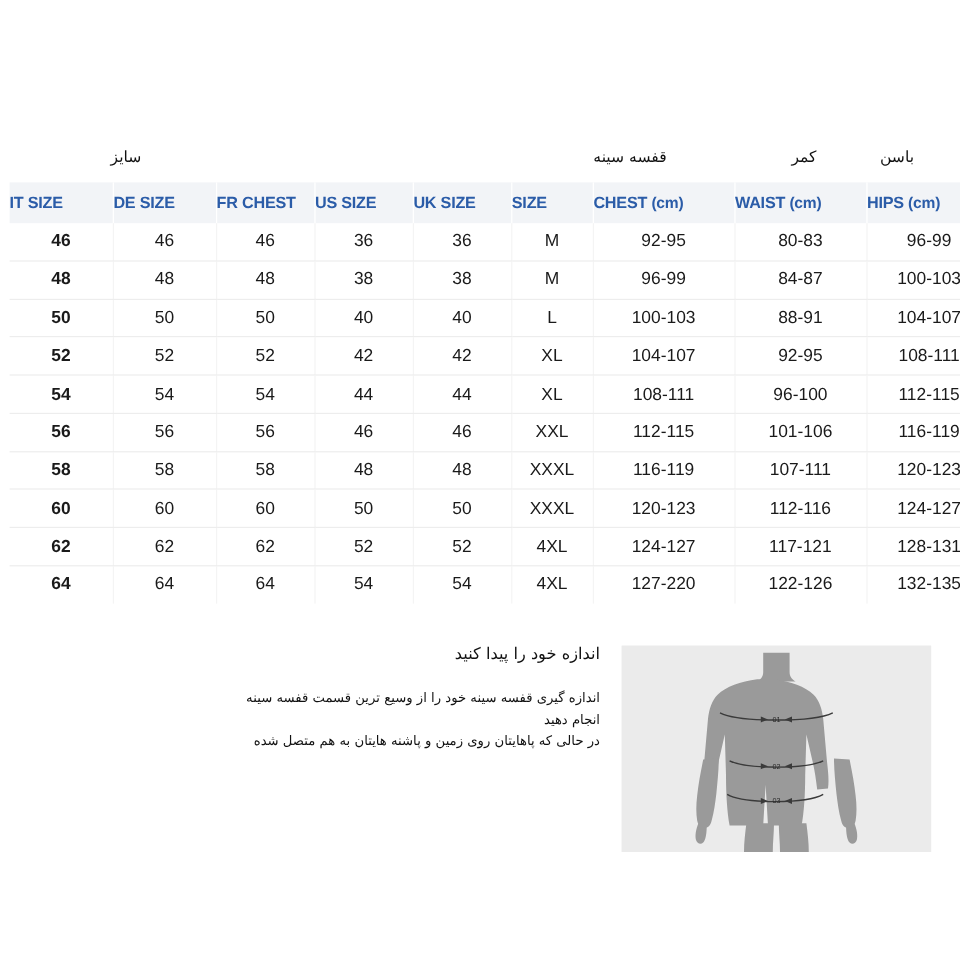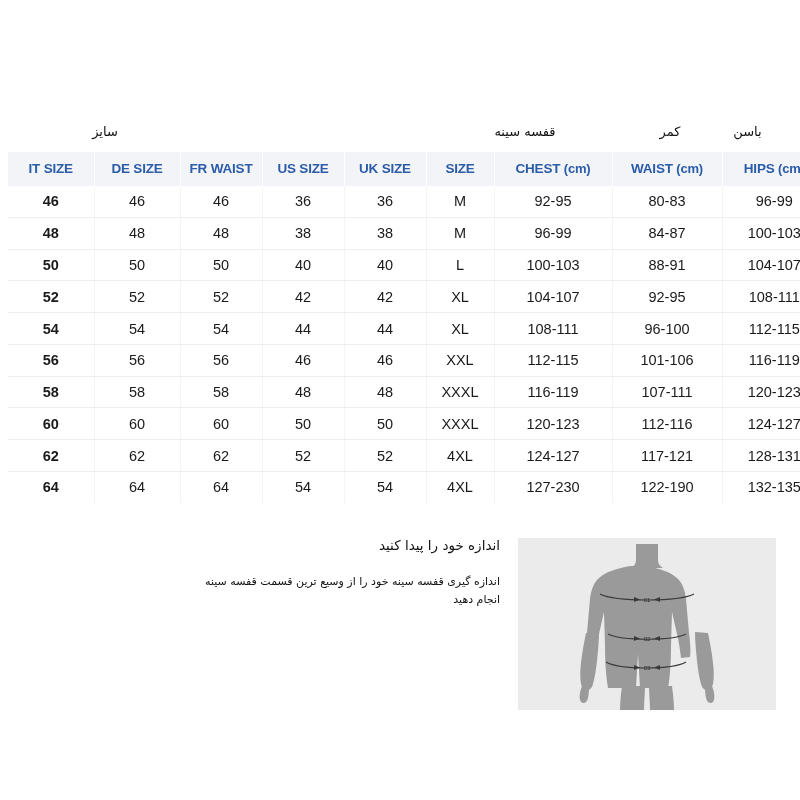--- a/index.html
+++ b/index.html
@@ -49,21 +49,21 @@
     width: 784px;
     border-collapse: collapse;
     table-layout: fixed;
   }
   table.size-table thead th {
     background: #f2f4f7;
     color: #2b5ca8;
     font-size: 13.5px;
     font-weight: bold;
     padding: 9px 0 10px 0;
-    text-align: center;
+    text-align: left;
     letter-spacing: -0.2px;
     border-right: 1px solid #ffffff;
     white-space: nowrap;
   }
   table.size-table thead th:last-child { border-right: none; }
   table.size-table thead th .cm {
     font-size: 13px;
     font-weight: bold;
   }
   table.size-table tbody td {
@@ -152,21 +152,21 @@
         <col class="c4">
       <col class="c5">
         <col class="c6">
         <col class="c7">
         <col class="c8">
     </colgroup>
     <thead>
       <tr>
           <th>IT SIZE</th>
           <th>DE SIZE</th>
-          <th>FR WAIST</th>
+          <th>FR CHEST</th>
           <th>US SIZE</th>
           <th>UK SIZE</th>
           <th>SIZE</th>
           <th>CHEST <span class="cm">(cm)</span></th>
           <th>WAIST <span class="cm">(cm)</span></th>
           <th>HIPS <span class="cm">(cm)</span></th>
         </tr>
     </thead>
     <tbody>
         <tr>
@@ -268,35 +268,36 @@
           <td>117-121</td>
           <td>128-131</td>
         </tr>
         <tr>
           <td class="first-col">64</td>
           <td>64</td>
           <td>64</td>
           <td>54</td>
           <td>54</td>
           <td>4XL</td>
-          <td>127-230</td>
-          <td>122-190</td>
+          <td>127-220</td>
+          <td>122-126</td>
           <td>132-135</td>
         </tr>
       </tbody>
   </table>
 </div>
 
 <div class="bottom">
 
   <div class="instructions">
     <div class="instr-title">اندازه خود را پیدا کنید</div>
     <div>
         <div class="instr-line">اندازه گیری قفسه سینه خود را از وسیع ترین قسمت قفسه سینه</div>
         <div class="instr-line">انجام دهید</div>
+        <div class="instr-line">در حالی که پاهایتان روی زمین و پاشنه هایتان به هم متصل شده</div>
       </div>
   </div>
 
   <div class="figure-box">
     <svg width="258" height="172" viewBox="0 0 258 172">
       <rect x="0" y="0" width="258" height="172" fill="#ebebeb"></rect>
       <g fill="#9a9a9a">
 
         <path d="M118 6 h22 v16 c0 4 2 6 5 8 h-32 c3 -2 5 -4 5 -8 z"></path>
 

